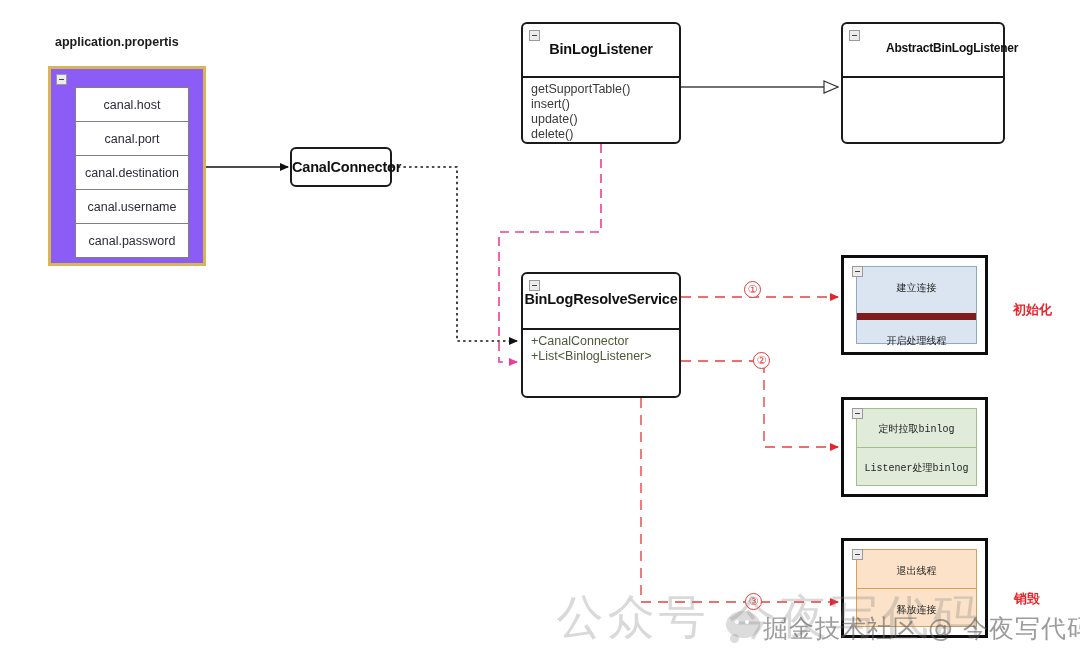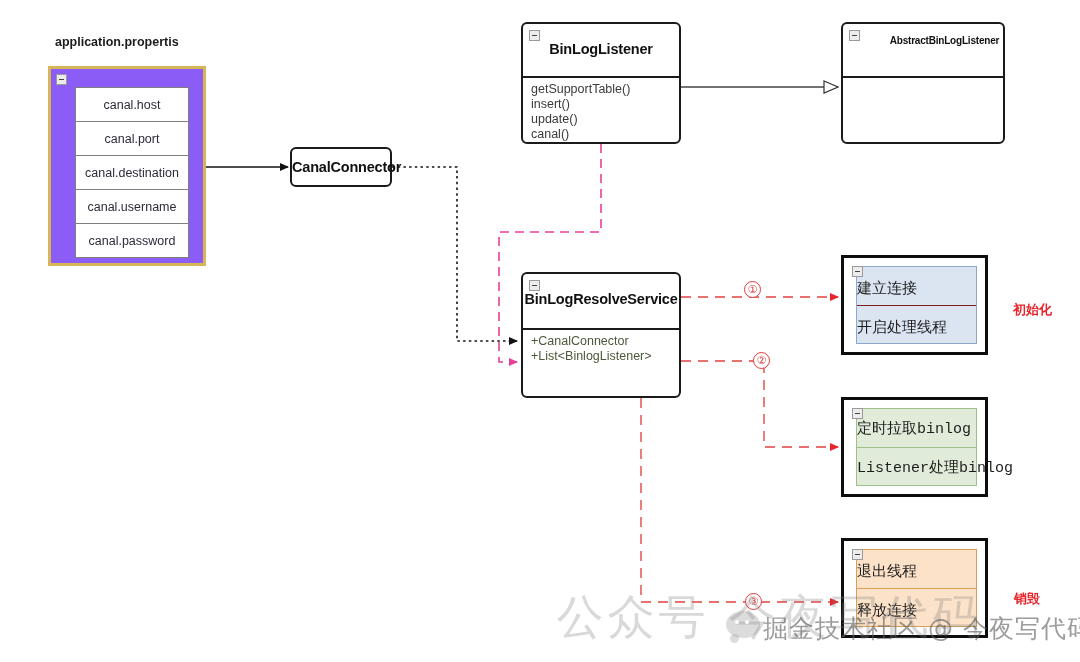--- a/index.html
+++ b/index.html
@@ -109,26 +109,27 @@
     background: #ffffff;
     box-sizing: border-box;
   }
   .phase-inner {
     position: absolute;
     box-sizing: border-box;
     border: 1px solid;
   }
   .phase-cell {
     box-sizing: border-box;
-    font-size: 15px;
+    text-align: center;
+    font-size: 10px;
     color: #1d1d1d;
     white-space: nowrap;
   }
   .phase-blue .phase-inner { background: #dbe5f1; border-color: #8ea9c8; }
-  .phase-blue .phase-cell + .phase-cell { border-top: 1px solid #7f1d1d; }
+  .phase-blue .phase-cell + .phase-cell { border-top: 7px solid #7f1d1d; margin-top: 8px; }
   .phase-green .phase-inner { background: #e0ebd9; border-color: #9fbf8c; }
   .phase-green .phase-cell + .phase-cell { border-top: 1px solid #9fbf8c; }
   .phase-orange .phase-inner { background: #fbe2c8; border-color: #d6a05a; }
   .phase-orange .phase-cell + .phase-cell { border-top: 1px solid #d6a05a; }
 
   .phase-tag {
     position: absolute;
     font-size: 13px;
     font-weight: bold;
     color: #e8232a;
@@ -258,27 +259,27 @@
   </div>
 
   <div class="uml-box" style="left:521px; top:22px; width:160px; height:122px;">
     <span class="collapse-icon" style="left:6px; top:6px;"></span>
     <div class="uml-title" style="margin-top:17px;">BinLogListener</div>
     <div class="uml-divider" style="top:52px;"></div>
     <div class="uml-members" style="top:58px;">
       <div>getSupportTable()</div>
       <div>insert()</div>
       <div>update()</div>
-      <div>canal()</div>
+      <div>delete()</div>
     </div>
   </div>
 
   <div class="uml-box" style="left:841px; top:22px; width:164px; height:122px;">
     <span class="collapse-icon" style="left:6px; top:6px;"></span>
-    <div class="uml-title" style="margin-top:11px; font-size:10px;padding-left:43px;">AbstractBinLogListener</div>
+    <div class="uml-title" style="margin-top:17px; font-size:12px;padding-left:43px;">AbstractBinLogListener</div>
     <div class="uml-divider" style="top:52px;"></div>
   </div>
 
   <div class="uml-box" style="left:521px; top:272px; width:160px; height:126px;">
     <span class="collapse-icon" style="left:6px; top:6px;"></span>
     <div class="uml-title" style="margin-top:17px;">BinLogResolveService</div>
     <div class="uml-divider" style="top:54px;"></div>
     <div class="uml-members" style="top:60px; color:#4b5a3a;">
       <div>+CanalConnector</div>
       <div>+List&lt;BinlogListener&gt;</div>

